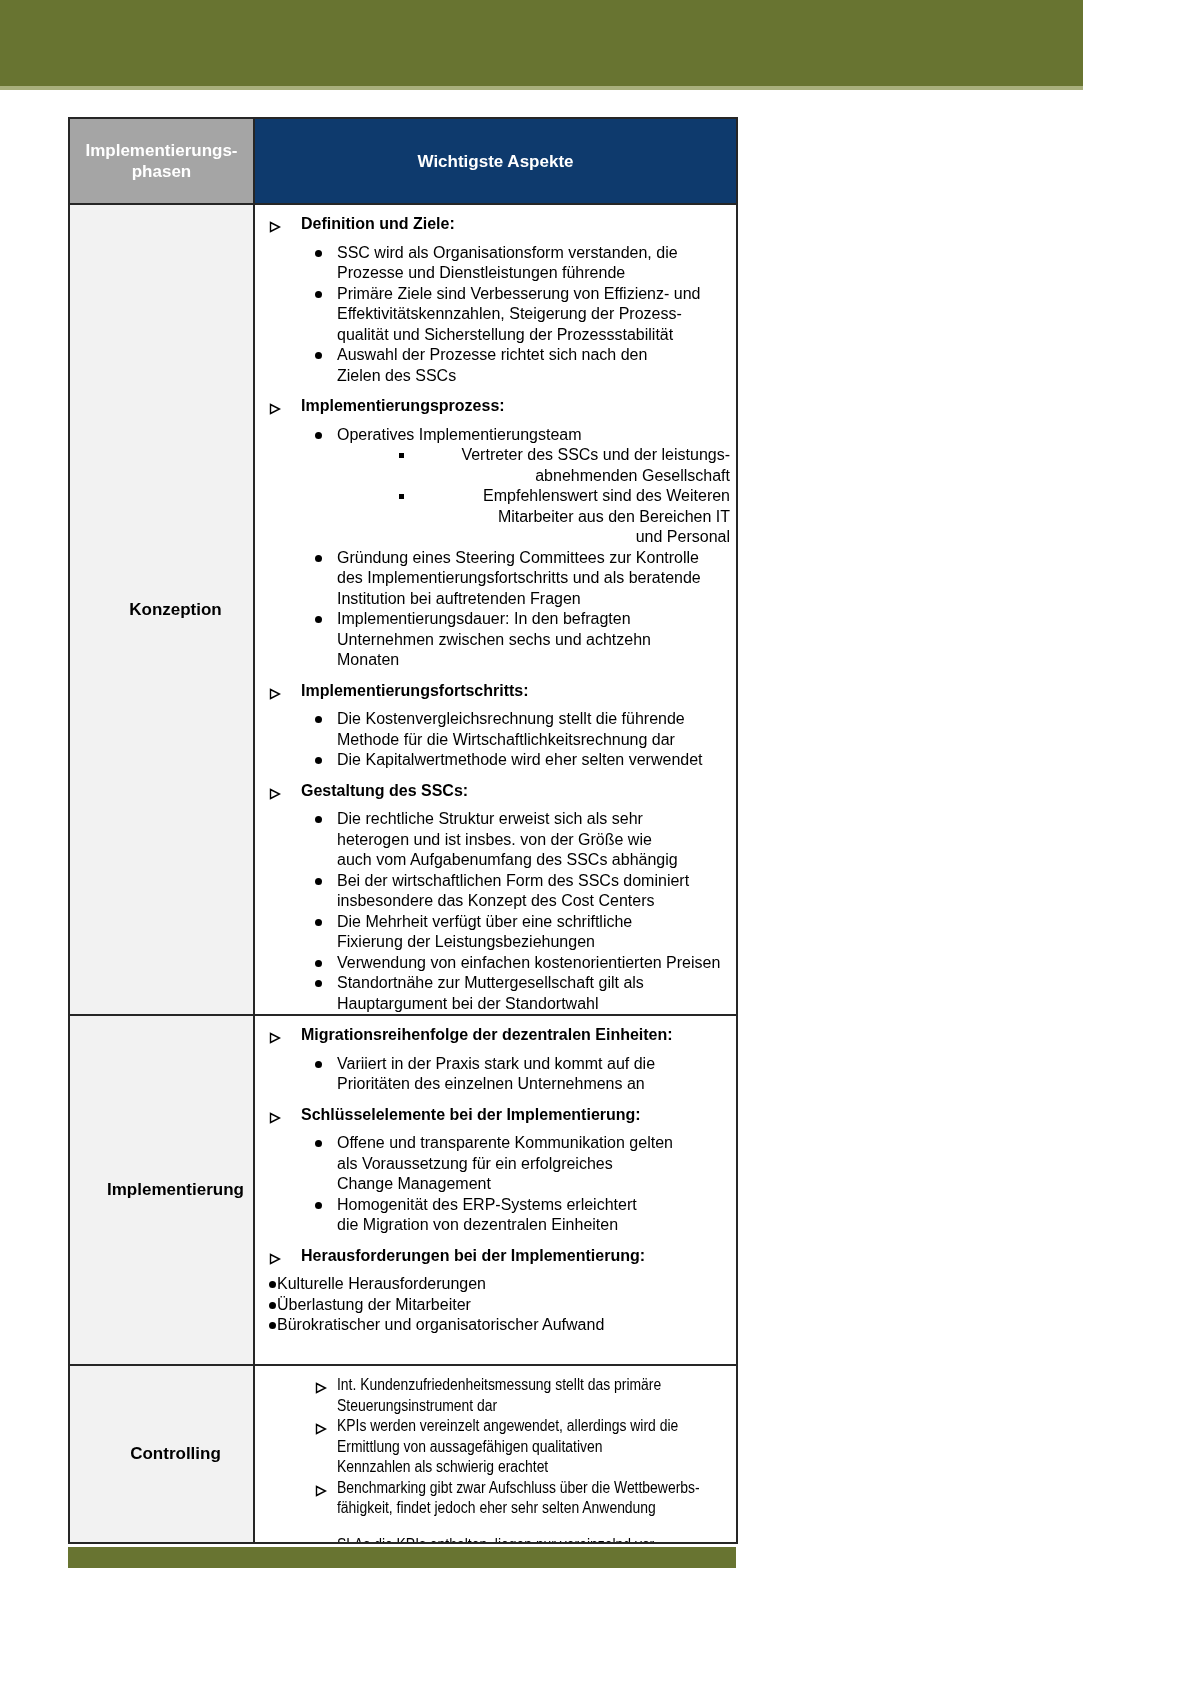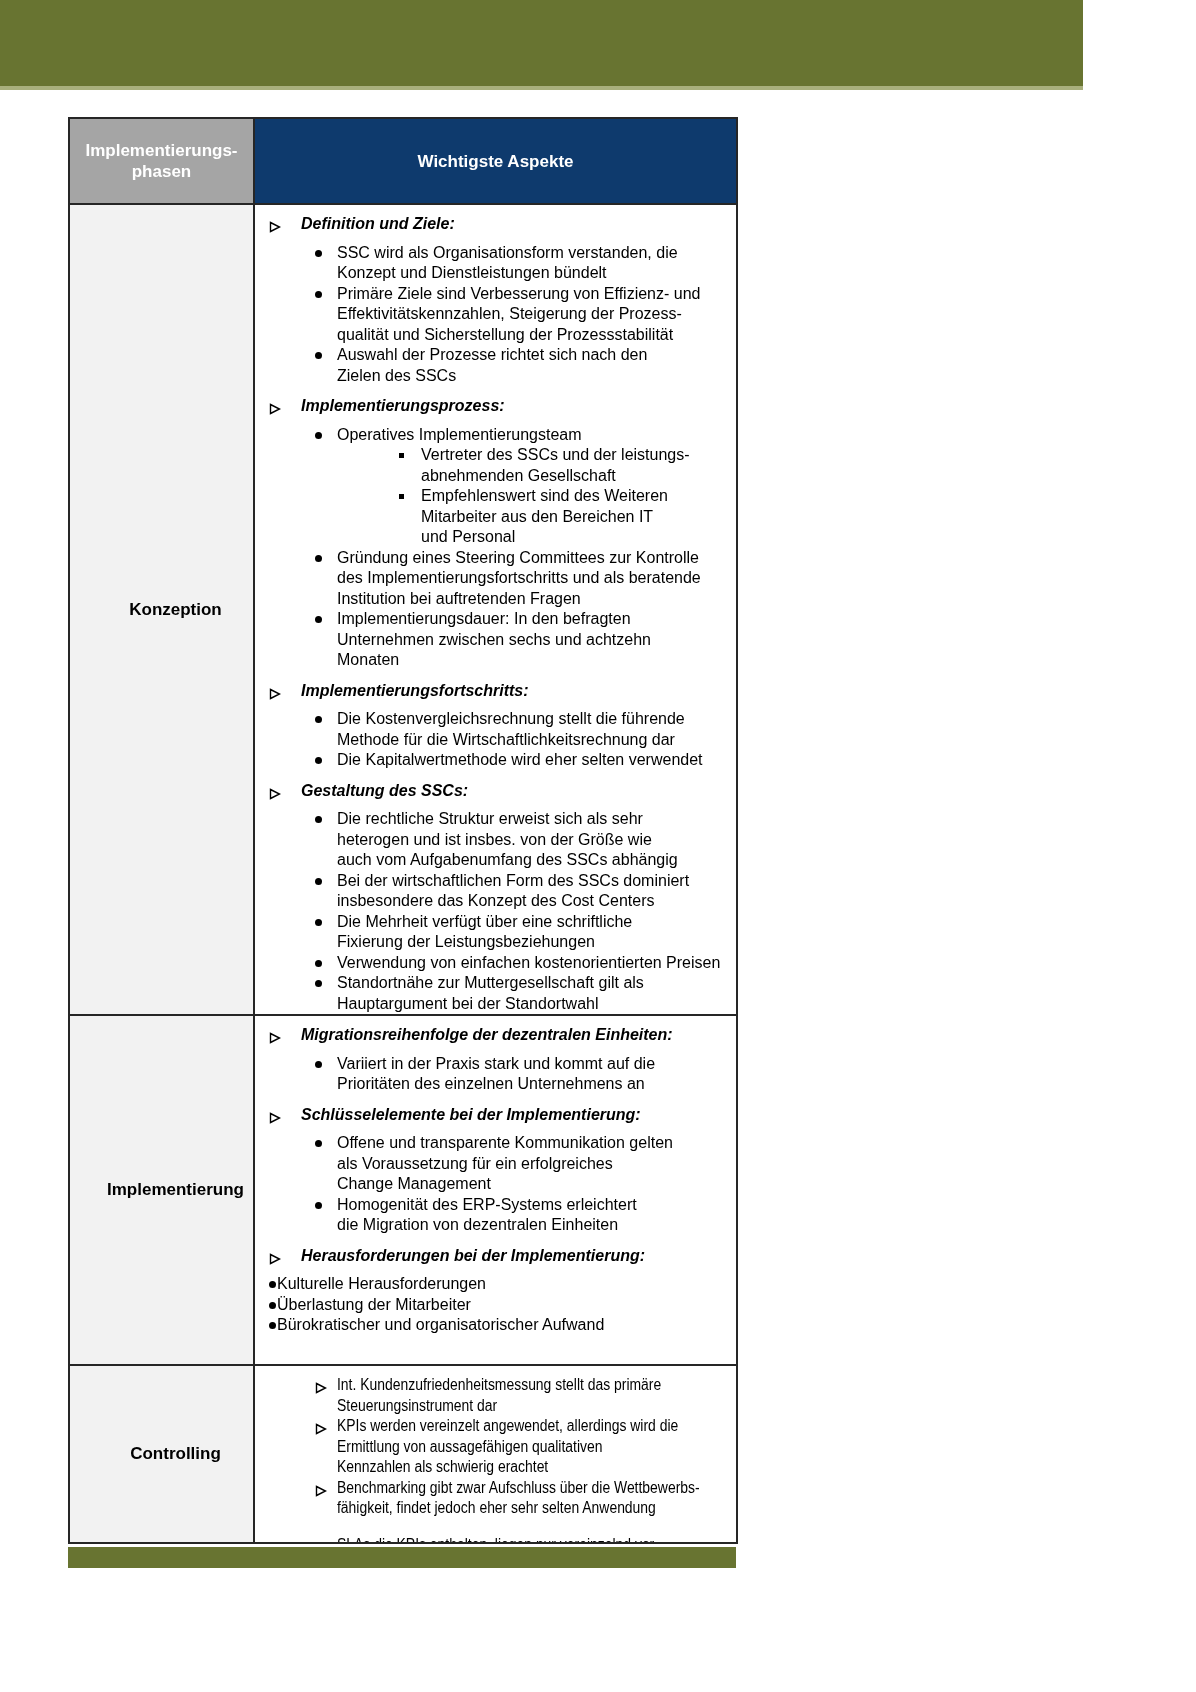--- a/index.html
+++ b/index.html
@@ -35,25 +35,25 @@
 
   .phase-cell{background:var(--phase_bg);display:flex;align-items:center;
     justify-content:center;padding-left:28px;}
   .phase-label{font-weight:bold;font-size:17px;}
 
   .aspect-cell{background:#fff;padding:9px 6px 0 0;}
 
   .section{margin-top:10px;}
   .section:first-child{margin-top:0;}
   .heading{position:relative;padding-left:46px;font-weight:bold;font-size:16px;
-    line-height:20.5px;margin-bottom:8px;font-style:italic;}
+    line-height:20.5px;margin-bottom:8px;}
   .bullet{position:relative;font-size:16px;line-height:20.5px;}
   .b-ind0{padding-left:22px;}
   .b-ind1{padding-left:82px;}
-  .b-ind2{padding-left:166px;}
+  .b-ind2{padding-left:166px;text-align:right;}
   .marker{position:absolute;top:0;}
   .heading .marker,.b-ind0 .marker{left:14px;}
   .b-ind1 .marker{left:60px;}
   .b-ind2 .marker{left:144px;}
   .dot{width:7px;height:7px;border-radius:50%;background:#000;margin-top:7px;}
   .sq{width:5px;height:5px;background:#000;margin-top:8px;}
   .arr{margin-top:4px;}
   .txt{display:block;white-space:pre-line;}
   .cond .txt{display:inline-block;transform:scaleX(0.87);transform-origin:0 0;width:114%;}
 </style>
@@ -78,21 +78,21 @@
         <div class="section">
           <div class="heading">
             <span class="marker arr"><svg width="12" height="12" viewBox="0 0 12 12">
                 <polygon points="1.5,1.5 10.5,6 1.5,10.5" fill="#fff" stroke="#000" stroke-width="1.4"></polygon>
               </svg></span>
             <span class="txt">Definition und Ziele:</span>
           </div>
           <div class="bullet b-ind1">
             <span class="marker dot"></span>
             <span class="txt">SSC wird als Organisationsform verstanden, die
-Konzept und Dienstleistungen bündelt</span>
+Prozesse und Dienstleistungen führende</span>
           </div>
           <div class="bullet b-ind1">
             <span class="marker dot"></span>
             <span class="txt">Primäre Ziele sind Verbesserung von Effizienz- und
 Effektivitätskennzahlen, Steigerung der Prozess-
 qualität und Sicherstellung der Prozessstabilität</span>
           </div>
           <div class="bullet b-ind1">
             <span class="marker dot"></span>
             <span class="txt">Auswahl der Prozesse richtet sich nach den

